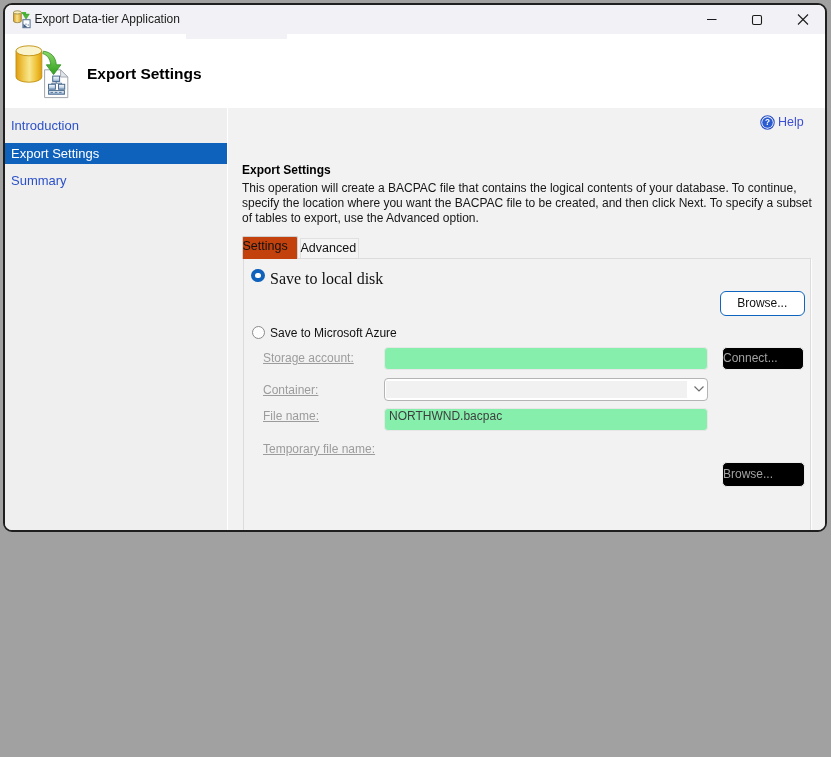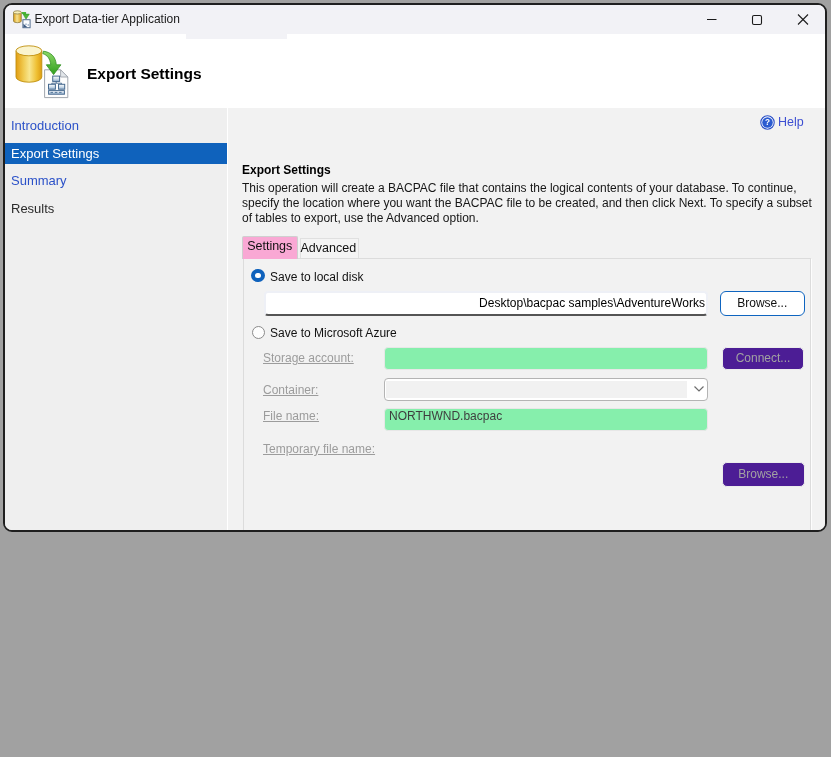--- a/index.html
+++ b/index.html
@@ -23,35 +23,35 @@
   .nav { position:absolute; left:0; width:222px; height:21.5px; font-size:13px; line-height:21.5px; padding-left:6px; }
   .nav.sel { background:#0f62bc; color:#fff; }
   .nav.lnk { color:#2b51c8; }
   .nav.plain { color:#2b2b2b; }
   
   #helptext { left:773px; top:109.5px; font-size:12.5px; color:#3d4fd2; }
   #h2 { left:237px; top:158px; font-size:12px; font-weight:bold; color:#000; }
   #para { left:237px; top:175.5px; width:576px; font-size:12px; line-height:15.3px; color:#161616; }
   
   #panel { left:237.5px; top:252.5px; width:568px; height:422.5px; border:1px solid #dcdcdc; box-shadow:1px 1px 0 #fdfdfd; }
-  #tab1 { left:236.5px; top:231px; width:56.5px; height:23px; background:#f9a8d4; border:1px solid #cfcfcf; border-bottom:none; border-radius:2px 2px 0 0; font-size:12.5px; text-align:center; line-height:19px; color:#111; }
+  #tab1 { left:236.5px; top:231px; width:56.5px; height:23px; background:#c2410c; border:1px solid #cfcfcf; border-bottom:none; border-radius:2px 2px 0 0; font-size:12.5px; line-height:19px; color:#111; }
   #tab2 { left:294.5px; top:233px; width:59.5px; height:19.5px; background:#f4f4f4; border:1px solid #e0e0e0; border-bottom:none; font-size:12.5px; text-align:left; line-height:19px; color:#111; }
   
   .radio { position:absolute; border-radius:50%; }
   #rad1 { left:246px; top:263.5px; width:13.5px; height:13.5px; background:#0f62bc; }
   #rad1 i { position:absolute; left:4px; top:4px; width:5.5px; height:5.5px; background:#fff; border-radius:50%; }
   #rad2 { left:247px; top:320.5px; width:13px; height:13px; background:#fdfdfd; border:1.5px solid #8b8b8b; }
-  #lab1 { left:265px; top:265px; font-size:12px; color:#111; }
+  #lab1 { left:265px; top:265px; font-size:16px; color:#111;font-family:Liberation Serif, serif; }
   #lab2 { left:265px; top:320.5px; font-size:12px; color:#111; }
   
   #field1 { left:259px; top:285.5px; width:444px; height:25px; background:#fff; border:2px solid #eef0f6; border-bottom:2px solid #555; border-radius:4px; font-size:12px; color:#000; text-align:right; line-height:21px; padding-right:1px; overflow:hidden; white-space:nowrap; }
   #browse1 { left:715px; top:285.5px; width:84.5px; height:25.5px; background:#fff; border:1.5px solid #0f65c0; border-radius:6px; font-size:12px; color:#111; text-align:center; line-height:22px; }
   .glabel { position:absolute; font-size:12px; color:#9c9c9c;text-decoration:underline; }
   .dfield { position:absolute; background:#86efac; border:1px solid #e7e7e7; border-radius:4px; }
-  .dbtn { position:absolute; background:#4c1d95; border:1px solid #ececec; border-radius:5px; font-size:12px; color:#a2a2a2; text-align:center; }
+  .dbtn { position:absolute; background:#000000; border:1px solid #ececec; border-radius:5px; font-size:12px; color:#a2a2a2; }
   
   .btn { position:absolute; background:#4d7c0f; border:1px solid #b5b5b5; border-radius:5px; font-size:12px; color:#111; text-align:center; line-height:20px; height:22.5px; width:82px; top:709.5px; }
   #sep { left:223px; top:690px; width:596px; height:1.5px; background:#fbfbfb; border-top:1px solid #e9e9e9; }
 </style>
 </head>
 <body>
 <div id="win">
   <div id="titlebar" class="abs"></div>
   <div id="tabghost" class="abs"></div>
   <div id="titletext" class="abs">Export Data-tier Application</div>
@@ -118,41 +118,39 @@
     <rect x="36.6" y="47.6" width="15.8" height="3.6" fill="url(#bluebox)" stroke="#46698f" stroke-width="1"></rect>
     <line x1="38.5" y1="49.4" x2="41" y2="49.4" stroke="#46698f" stroke-width="0.9"></line>
     <line x1="42.8" y1="49.4" x2="45.3" y2="49.4" stroke="#46698f" stroke-width="0.9"></line>
     <line x1="47.1" y1="49.4" x2="49.6" y2="49.4" stroke="#46698f" stroke-width="0.9"></line>
     <path d="M31.5 8.2 C 38.5 9.2 43.6 13.2 44.3 21.8 L 48.9 21.8 L 41.6 31.6 L 34.3 21.8 L 38.8 21.8 C 38 15.6 35.5 12.2 30.8 10.6 Z" fill="url(#grn)" stroke="#2e8e1e" stroke-width="0.8" stroke-linejoin="round"></path>
   </svg>
 
   <div class="nav lnk" style="top:110px">Introduction</div>
   <div class="nav sel" style="top:137.6px">Export Settings</div>
   <div class="nav lnk" style="top:165.2px">Summary</div>
-  <div class="nav plain" style="top:192.8px">Results</div>
 
   <svg class="abs" style="left:754.5px;top:110px" width="15" height="15" viewBox="0 0 15 15">
     <circle cx="7.5" cy="7.5" r="6.7" fill="#fff" stroke="#2a50c8" stroke-width="1.1"></circle>
     <circle cx="7.5" cy="7.5" r="5.3" fill="#2b5bd0"></circle>
     <text x="7.5" y="10.4" font-size="8.2" font-weight="bold" fill="#fff" text-anchor="middle" font-family="Liberation Sans">?</text>
   </svg>
   <div id="helptext" class="abs">Help</div>
 
   <div id="h2" class="abs">Export Settings</div>
   <div id="para" class="abs">This operation will create a BACPAC file that contains the logical contents of your database. To continue, specify the location where you want the BACPAC file to be created, and then click Next. To specify a subset of tables to export, use the Advanced option.</div>
 
   <div id="panel" class="abs"></div>
   <div id="tab1" class="abs">Settings</div>
   <div id="tab2" class="abs">Advanced</div>
 
   <div id="rad1" class="radio">
       <i></i>
     </div>
   <div id="lab1" class="abs">Save to local disk</div>
-  <div id="field1" class="abs">Desktop\bacpac samples\AdventureWorks</div>
   <div id="browse1" class="abs">Browse...</div>
 
   <div id="rad2" class="radio"></div>
   <div id="lab2" class="abs">Save to Microsoft Azure</div>
 
   <div class="glabel" style="left:258px;top:346px">Storage account:</div>
   <div class="dfield" style="left:379px;top:342px;width:324px;height:23px"></div>
   <div class="dbtn" style="left:717px;top:342px;width:82px;height:23px;line-height:21px">Connect...</div>
 
   <div class="glabel" style="left:258px;top:377.5px">Container:</div>

